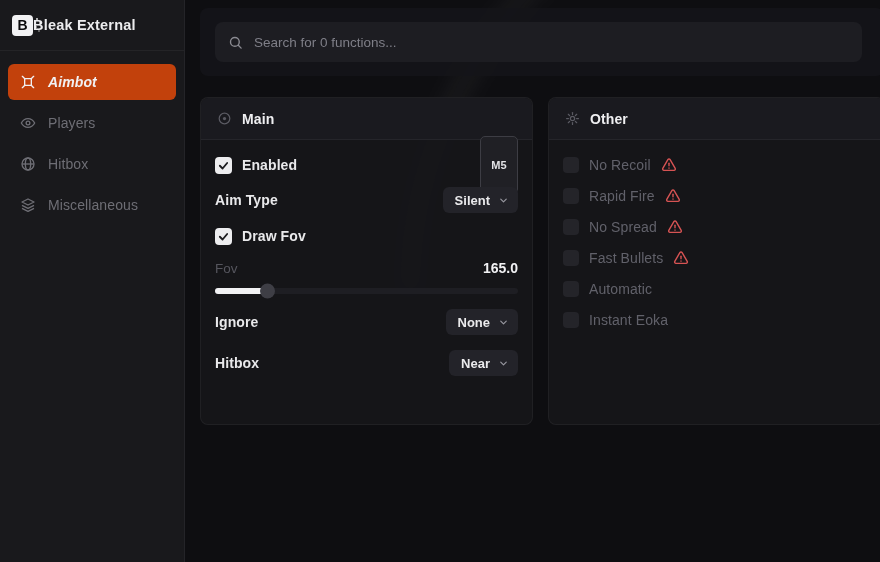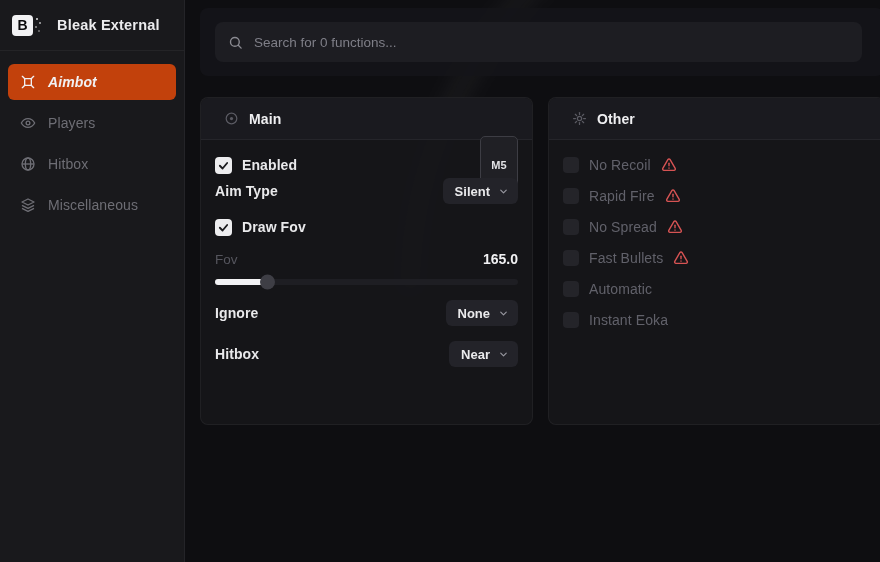--- a/index.html
+++ b/index.html
@@ -21,21 +21,21 @@
            border-right:1px solid #242428;box-sizing:border-box;z-index:3;}
   .brand{height:50px;display:flex;align-items:center;padding:0 12px;
          border-bottom:1px solid rgba(255,255,255,0.05);}
   .logo{width:21px;height:21px;background:#f2f2f4;border-radius:4px;color:#0a0a0c;
         font-weight:700;font-size:14px;display:flex;align-items:center;justify-content:center;
         position:relative;flex:0 0 auto;}
   .logo::after{content:"";position:absolute;right:-5px;top:3px;width:2px;height:2px;
         background:rgba(255,255,255,0.65);
         box-shadow:3px 4px 0 rgba(255,255,255,0.5),-1px 8px 0 rgba(255,255,255,0.4),
                    2px 12px 0 rgba(255,255,255,0.3);}
-  .brand-title{margin-left:24px;color:#ececee;font-size:14.5px;font-weight:700;letter-spacing:.2px;}
+  .brand-title{margin-left:0;color:#ececee;font-size:14.5px;font-weight:700;letter-spacing:.2px;}
   .nav{padding:13px 8px;}
   .nav-item{display:flex;align-items:center;height:36px;padding:0 12px;border-radius:6px;
             margin-bottom:5px;color:#6e6e75;cursor:pointer;}
   .nav-item.active{background:#c2410c;color:#f1f1f3;font-style:italic;}
   .nicon{width:16px;height:16px;margin-right:12px;display:flex;align-items:center;}
   .nlabel{font-size:14px;font-weight:500;letter-spacing:.1px;}
   .nav-item.active .nlabel{font-weight:600;}
 
   
   .content{position:absolute;left:185px;top:0;width:695px;height:430px;z-index:2;}
@@ -44,21 +44,21 @@
   .searchbox{position:absolute;left:15px;right:22px;top:14px;height:40px;background:#1d1d22;
              border-radius:8px;display:flex;align-items:center;padding:0 13px;box-sizing:border-box;
              cursor:text;}
   .search-ph{margin-left:11px;color:#7f7f88;font-size:13.5px;}
 
   .panels{position:absolute;left:15px;top:97px;display:flex;gap:15px;}
   .panel{background:rgba(22,22,26,0.9);border:1px solid rgba(255,255,255,0.05);
          border-radius:8px;box-sizing:border-box;height:328px;overflow:hidden;}
   .panel-main{width:333px;}
   .panel-other{width:337px;}
-  .panel-head{height:41px;display:flex;align-items:center;gap:10px;padding:0 23px;
+  .panel-head{height:41px;display:flex;align-items:center;gap:10px;padding:0 16px;
               background:#1a1a1f;border-bottom:1px solid rgba(255,255,255,0.05);}
   .hicon{color:#5a5a62;display:flex;}
   .panel-title{color:#efeff1;font-size:14px;font-weight:700;letter-spacing:.1px;}
   .panel-body{padding:12px 14px;}
 
   .row{display:flex;align-items:center;height:26px;}
   .checkbox{width:17px;height:17px;border-radius:4px;background:#26262b;display:flex;
             align-items:center;justify-content:center;cursor:pointer;flex:0 0 auto;}
   .checkbox.on{background:#ededef;}
   .lab{color:#e9e9eb;font-size:14px;font-weight:600;margin-left:10px;letter-spacing:.1px;}
@@ -72,21 +72,21 @@
   .chev{color:#97979f;display:flex;}
 
   .fov-row{display:flex;justify-content:space-between;align-items:center;margin-top:10px;height:18px;}
   .fov-label{color:#55555d;font-size:13.5px;font-weight:500;}
   .fov-value{color:#f1f1f3;font-size:14px;font-weight:600;}
   .slider{margin-top:7px;position:relative;height:14px;display:flex;align-items:center;cursor:pointer;}
   .slider-track{width:100%;height:6px;background:#1e1e23;border-radius:3px;position:relative;}
   .slider-fill{position:absolute;left:0;top:0;height:6px;background:#f2f2f4;border-radius:3px;}
   .slider-thumb{position:absolute;right:-8px;top:50%;transform:translateY(-50%);width:15px;
                 height:15px;border-radius:50%;background:#3e3e45;cursor:grab;}
-  .mt11{margin-top:11px;} .mt15{margin-top:15px;gap:37px;} .mt9{} .mt10{margin-top:10px;}
+  .mt11{margin-top:11px;} .mt15{margin-top:15px;gap:37px;} .mt9{margin-top:9px;} .mt10{margin-top:10px;}
 
   .obody{padding:16px 14px;}
   .orow{display:flex;align-items:center;height:17px;margin-bottom:14px;}
   .ocheck{width:16px;height:16px;border-radius:4px;background:#242429;cursor:pointer;flex:0 0 auto;}
   .olabel{margin-left:10px;color:#61616a;font-size:14px;font-weight:500;letter-spacing:.1px;}
   .warn{margin-left:10px;color:#d65353;display:flex;}
 </style>
 </head>
 <body>
 

